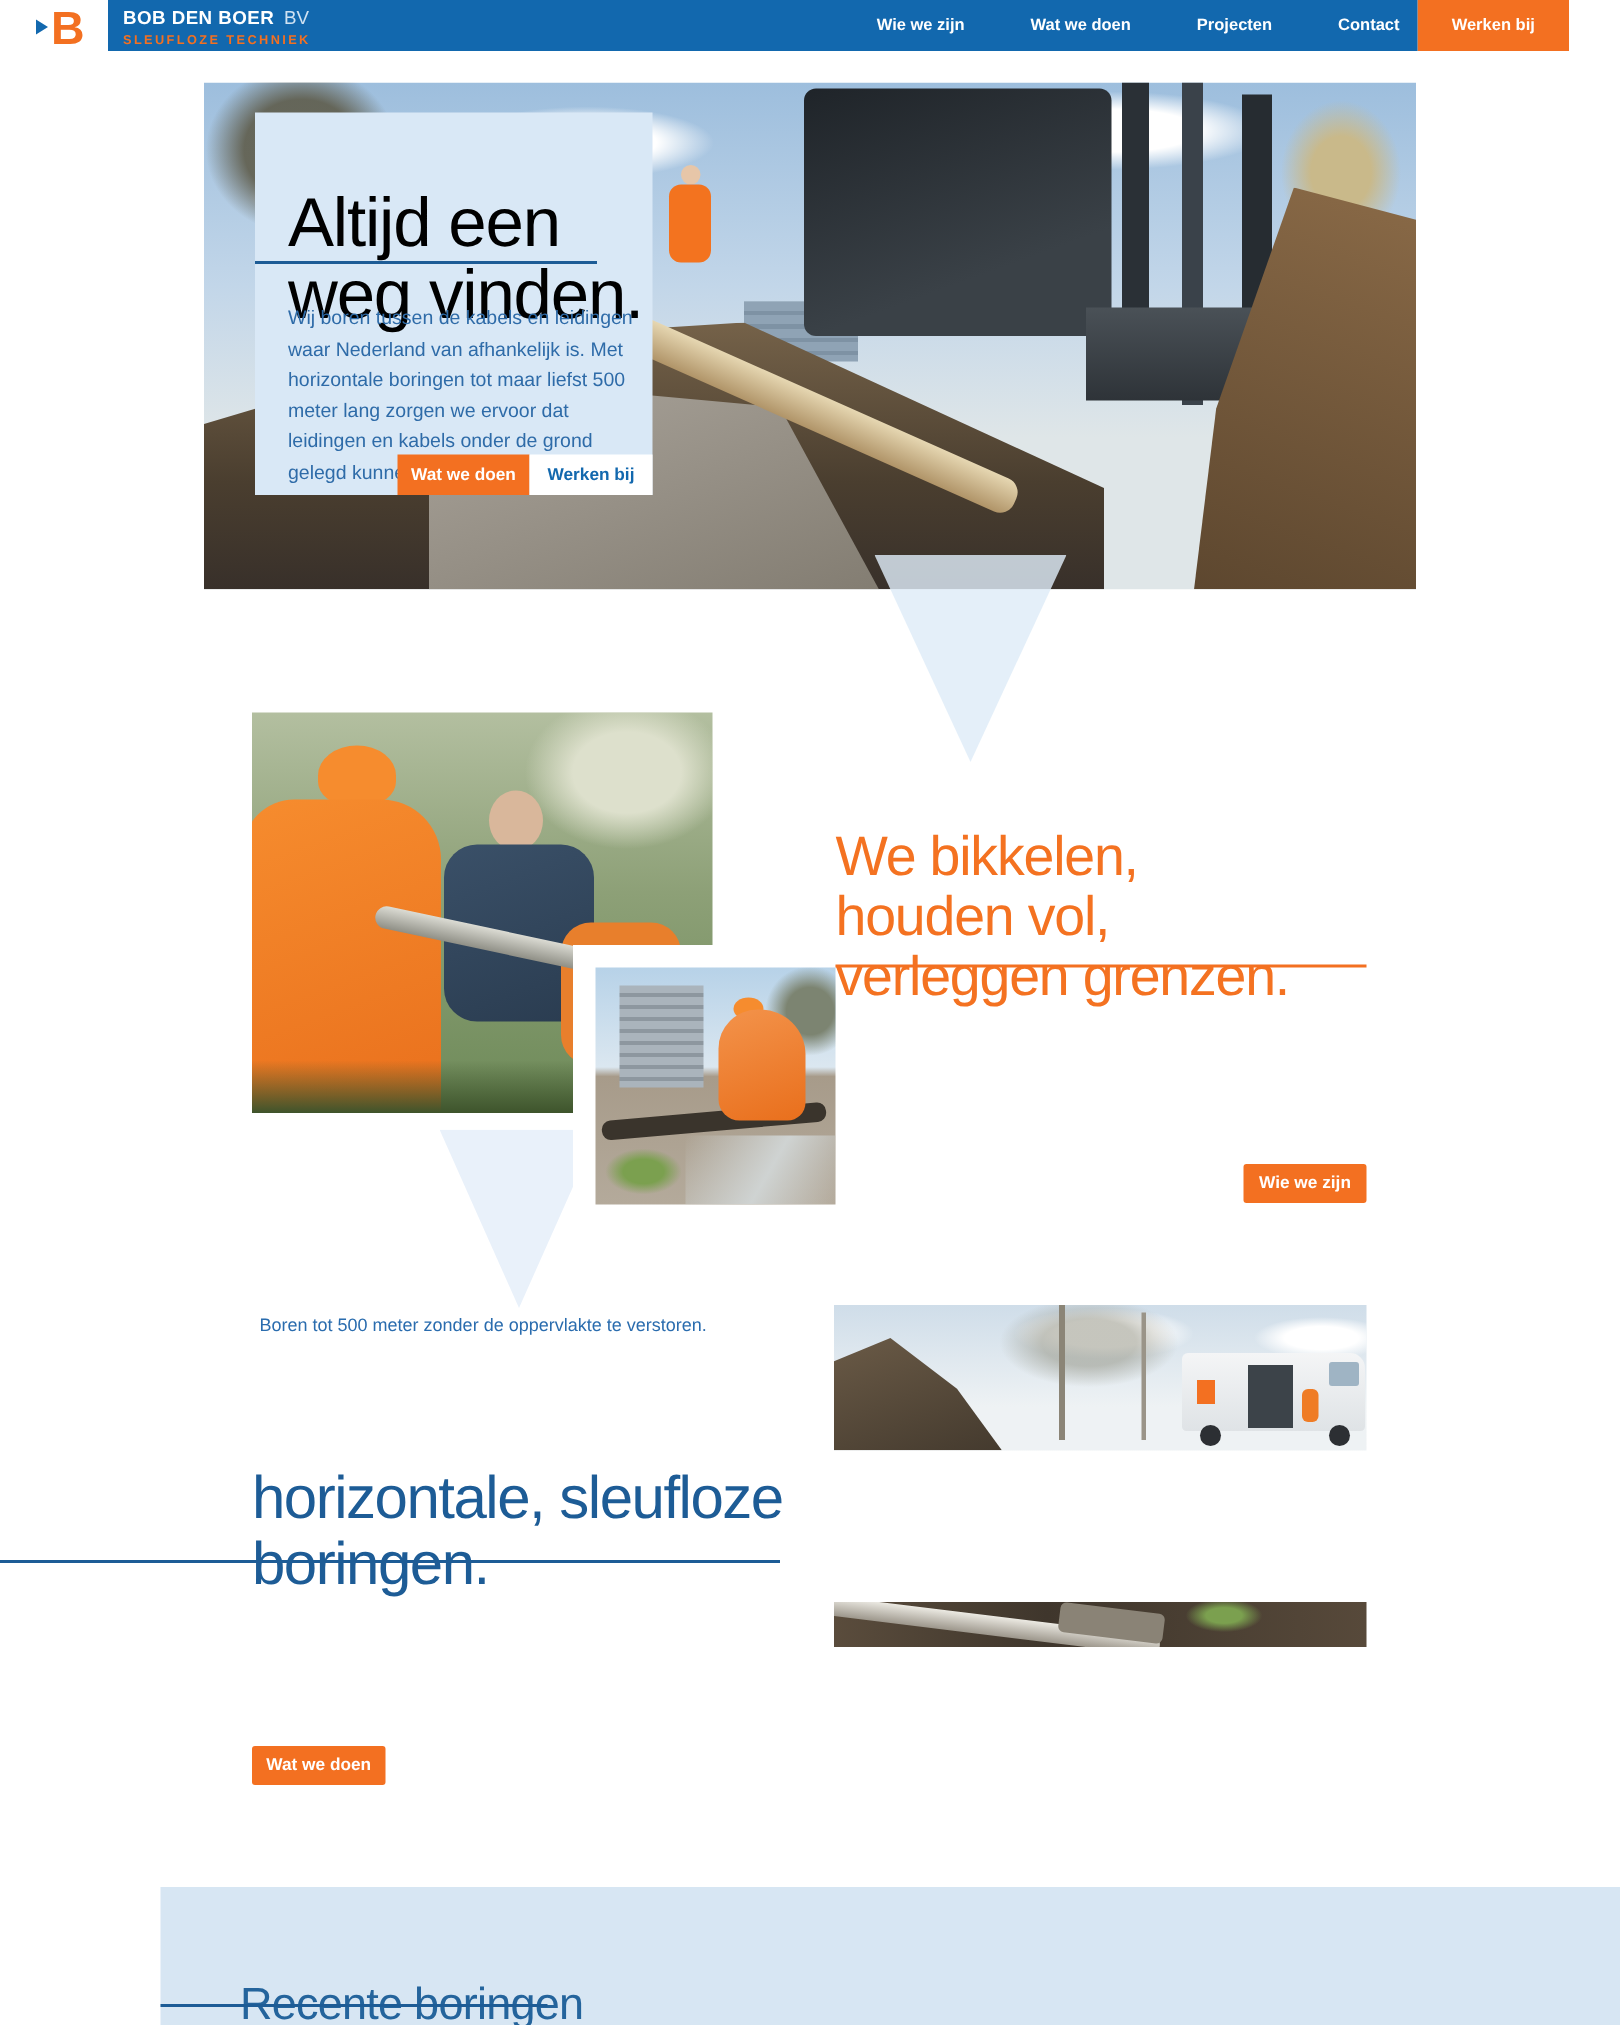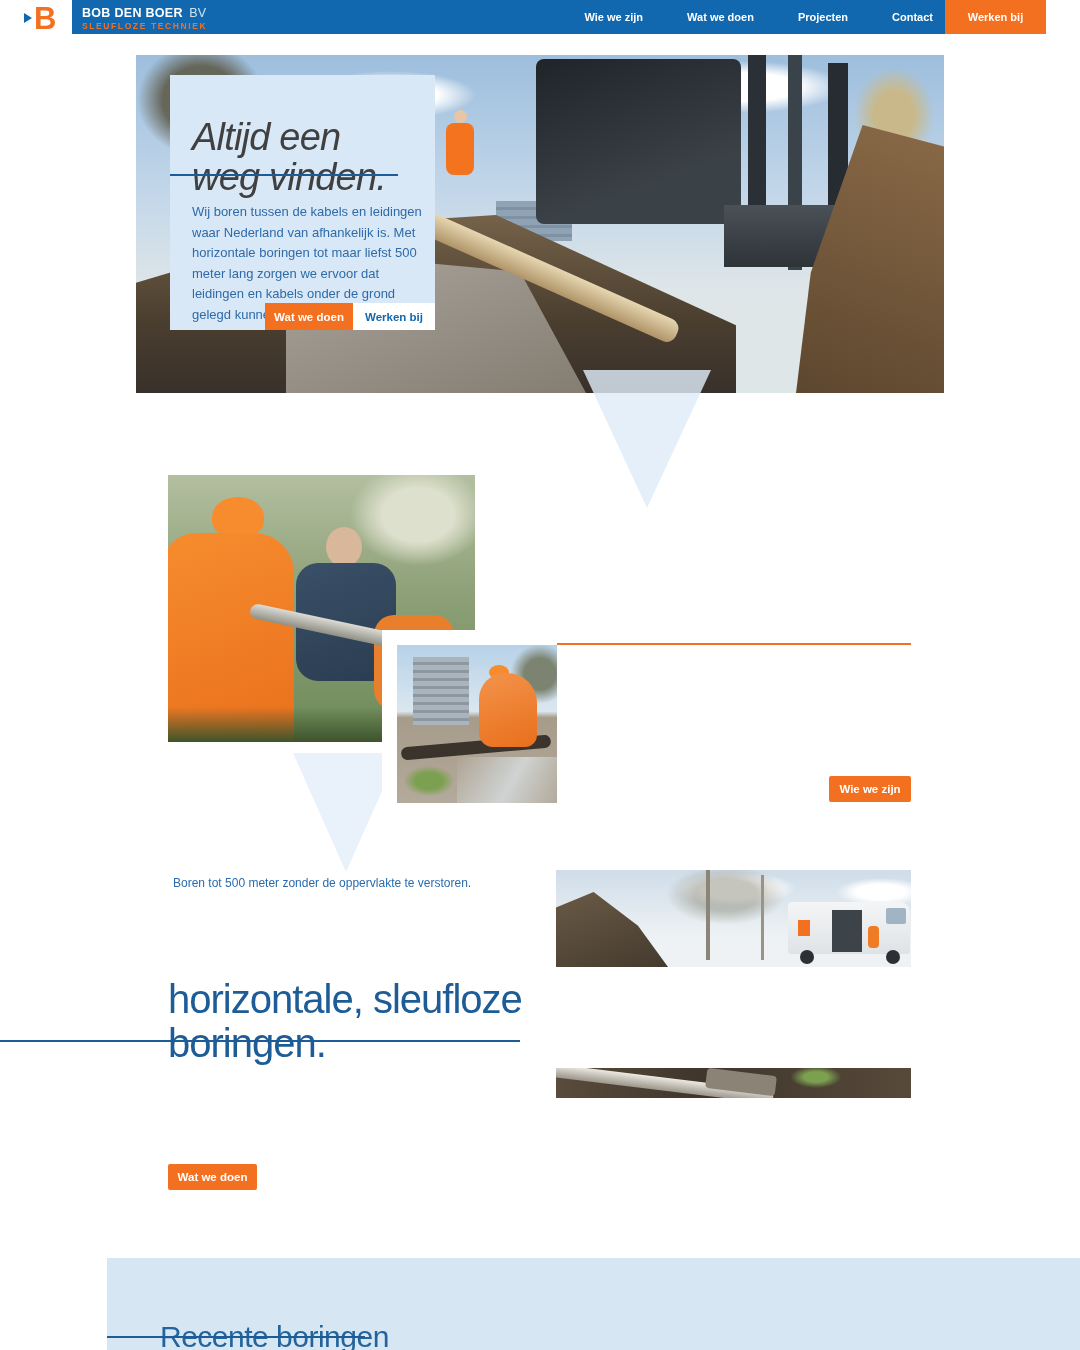--- a/index.html
+++ b/index.html
@@ -35,21 +35,21 @@
   .hp-deck{left:588px;top:150px;width:175px;height:62px;background:linear-gradient(180deg,#4a5157,#2e3338);}
   .hp-grass{left:708px;top:0;width:100px;height:120px;background:radial-gradient(closest-side,#c9b98a 0 40%,rgba(201,185,138,0) 80%);}
   .hp-soil-right{left:660px;top:70px;width:148px;height:268px;background:linear-gradient(200deg,#8a6a47,#5d472f);clip-path:polygon(45% 0,100% 8%,100% 100%,0 100%,10% 55%);}
   .hp-trench{left:0;top:160px;width:600px;height:178px;background:linear-gradient(180deg,#756249 0%,#4a3e2f 60%,#38302a 100%);clip-path:polygon(0 38%,32% 6%,60% 0,100% 62%,100% 100%,0 100%);}
   .hp-concrete{left:150px;top:200px;width:300px;height:138px;background:linear-gradient(160deg,#aaa49b,#837d72);clip-path:polygon(18% 0,78% 12%,100% 100%,0 100%,0 30%);}
   .hp-pipe{left:225px;top:200px;width:330px;height:24px;background:linear-gradient(180deg,#e6d7b2,#b09468);transform:rotate(24deg);border-radius:10px;}
   .hp-worker-body{left:310px;top:68px;width:28px;height:52px;background:#f3731f;border-radius:8px;}
   .hp-worker-head{left:318px;top:55px;width:13px;height:13px;border-radius:50%;background:#e7c6a8;}
 
   .hero-card{left:170px;top:75px;width:265px;height:255px;background:#d9e8f6;}
-  .hero-title{position:absolute;left:22px;top:18px;font-size:38px;line-height:1.05;color:#404040;letter-spacing:-.8px;font-weight:500;font-style:italic;}
+  .hero-title{position:absolute;left:22px;top:18px;font-size:46px;line-height:1.05;color:#000000;letter-spacing:-.8px;font-weight:500;}
   .hero-rule{position:absolute;left:0;top:99px;width:228px;height:2px;background:#1d5c96;}
   .hero-body{position:absolute;left:22px;top:114px;width:232px;font-size:13px;line-height:1.58;color:#2e6ba8;}
   .hero-btns{position:absolute;right:0;bottom:0;display:flex;}
   .btn{font-size:11.5px;font-weight:700;display:flex;align-items:center;justify-content:center;cursor:pointer;}
   .btn-orange{background:#f37021;color:#fff;border-radius:2px;}
   .hero-btn-primary{width:88px;height:27px;border-radius:0;}
   .hero-btn-secondary{width:82px;height:27px;background:#fff;color:#1268ae;}
 
   .triangle1{left:583px;top:370px;width:128px;height:138px;background:rgba(222,235,248,.82);clip-path:polygon(0 0,100% 0,50% 100%);}
   .triangle2{left:293px;top:753px;width:106px;height:119px;background:#e9f1fa;clip-path:polygon(0 0,100% 0,50% 100%);}
@@ -191,20 +191,21 @@
   <div class="abs pipe-work-photo">
     <div class="abs pw-building"></div>
     <div class="abs pw-trees"></div>
     <div class="abs pw-wet"></div>
     <div class="abs pw-pipes"></div>
     <div class="abs pw-helmet"></div>
     <div class="abs pw-worker"></div>
     <div class="abs pw-grass"></div>
   </div>
 
+  <h2 class="abs about-title"><span>We bikkelen,</span><br><span>houden vol,</span><br><span>verleggen grenzen.</span></h2>
   <div class="abs about-rule"></div>
   <div class="abs btn btn-orange about-btn">Wie we zijn</div>
 
   <div class="abs kicker">Boren tot 500 meter zonder de oppervlakte te verstoren.</div>
   <h2 class="abs exp-title"><br><span>horizontale, sleufloze</span><br><span>boringen.</span></h2>
   <div class="abs exp-rule"></div>
   <div class="abs btn btn-orange exp-btn">Wat we doen</div>
 
   <div class="abs van-photo">
     <div class="abs vp-cloud" style="left:120px;top:2px;width:120px;height:34px;"></div>

